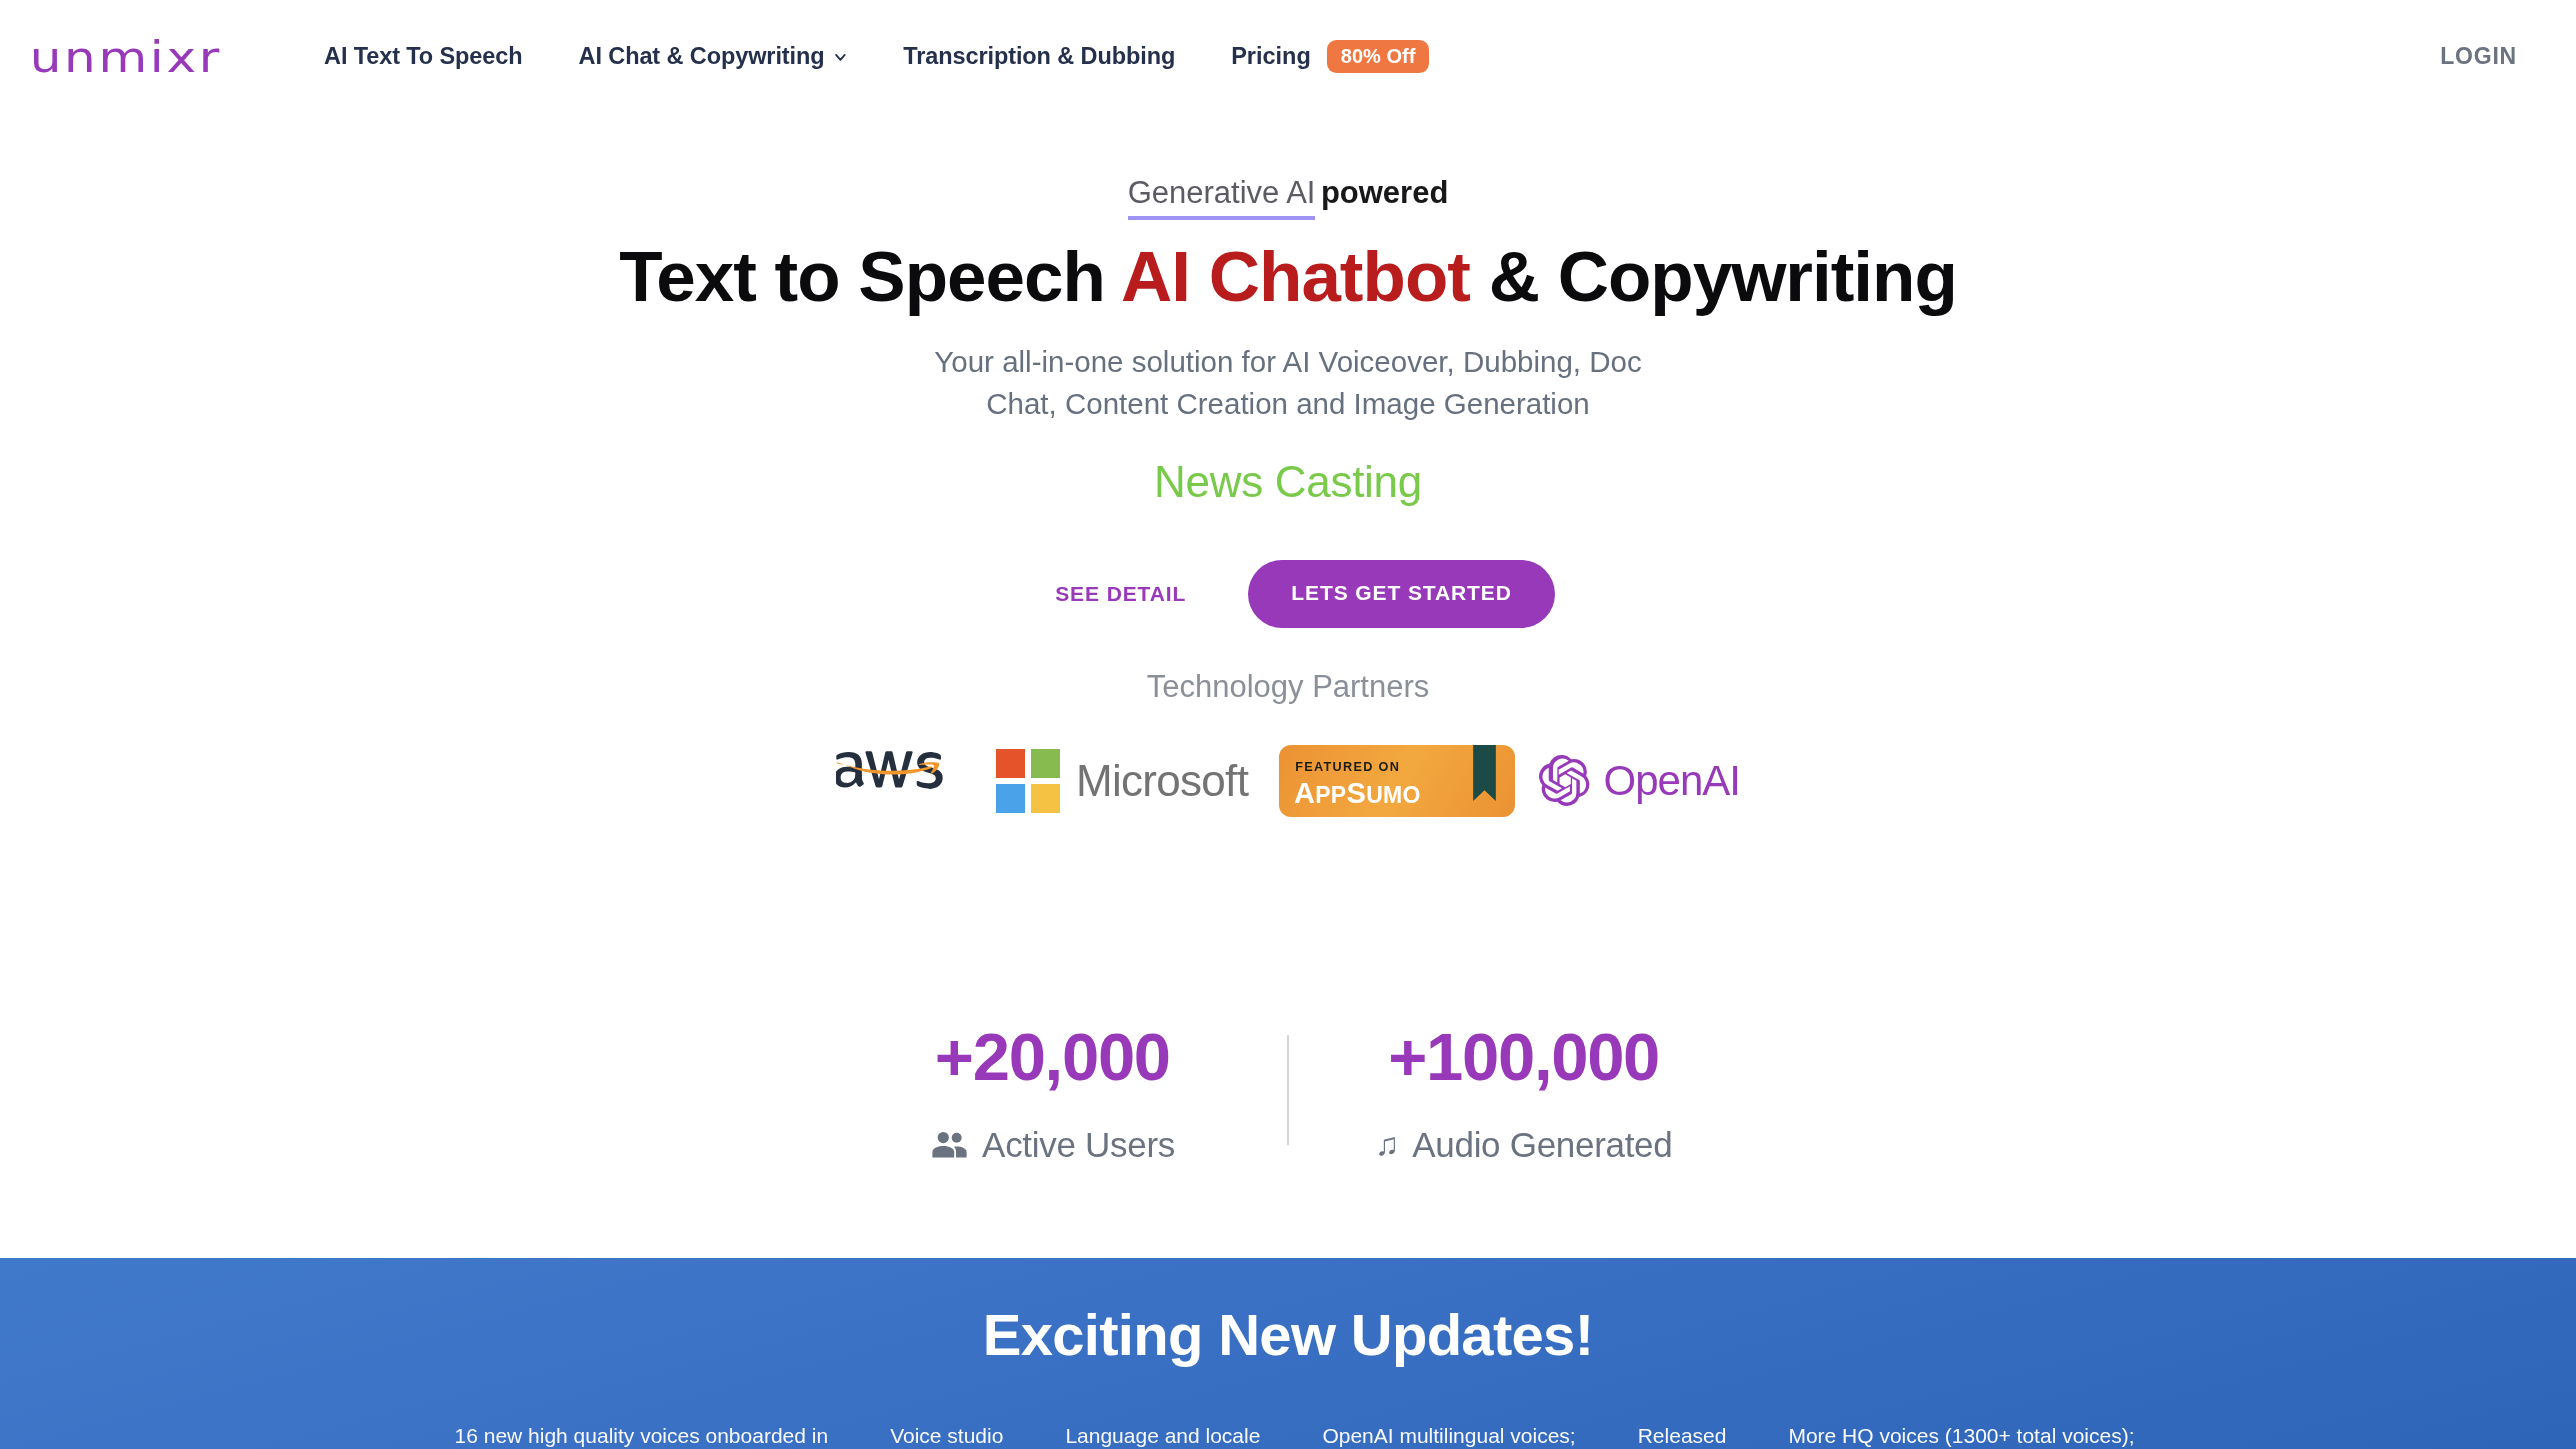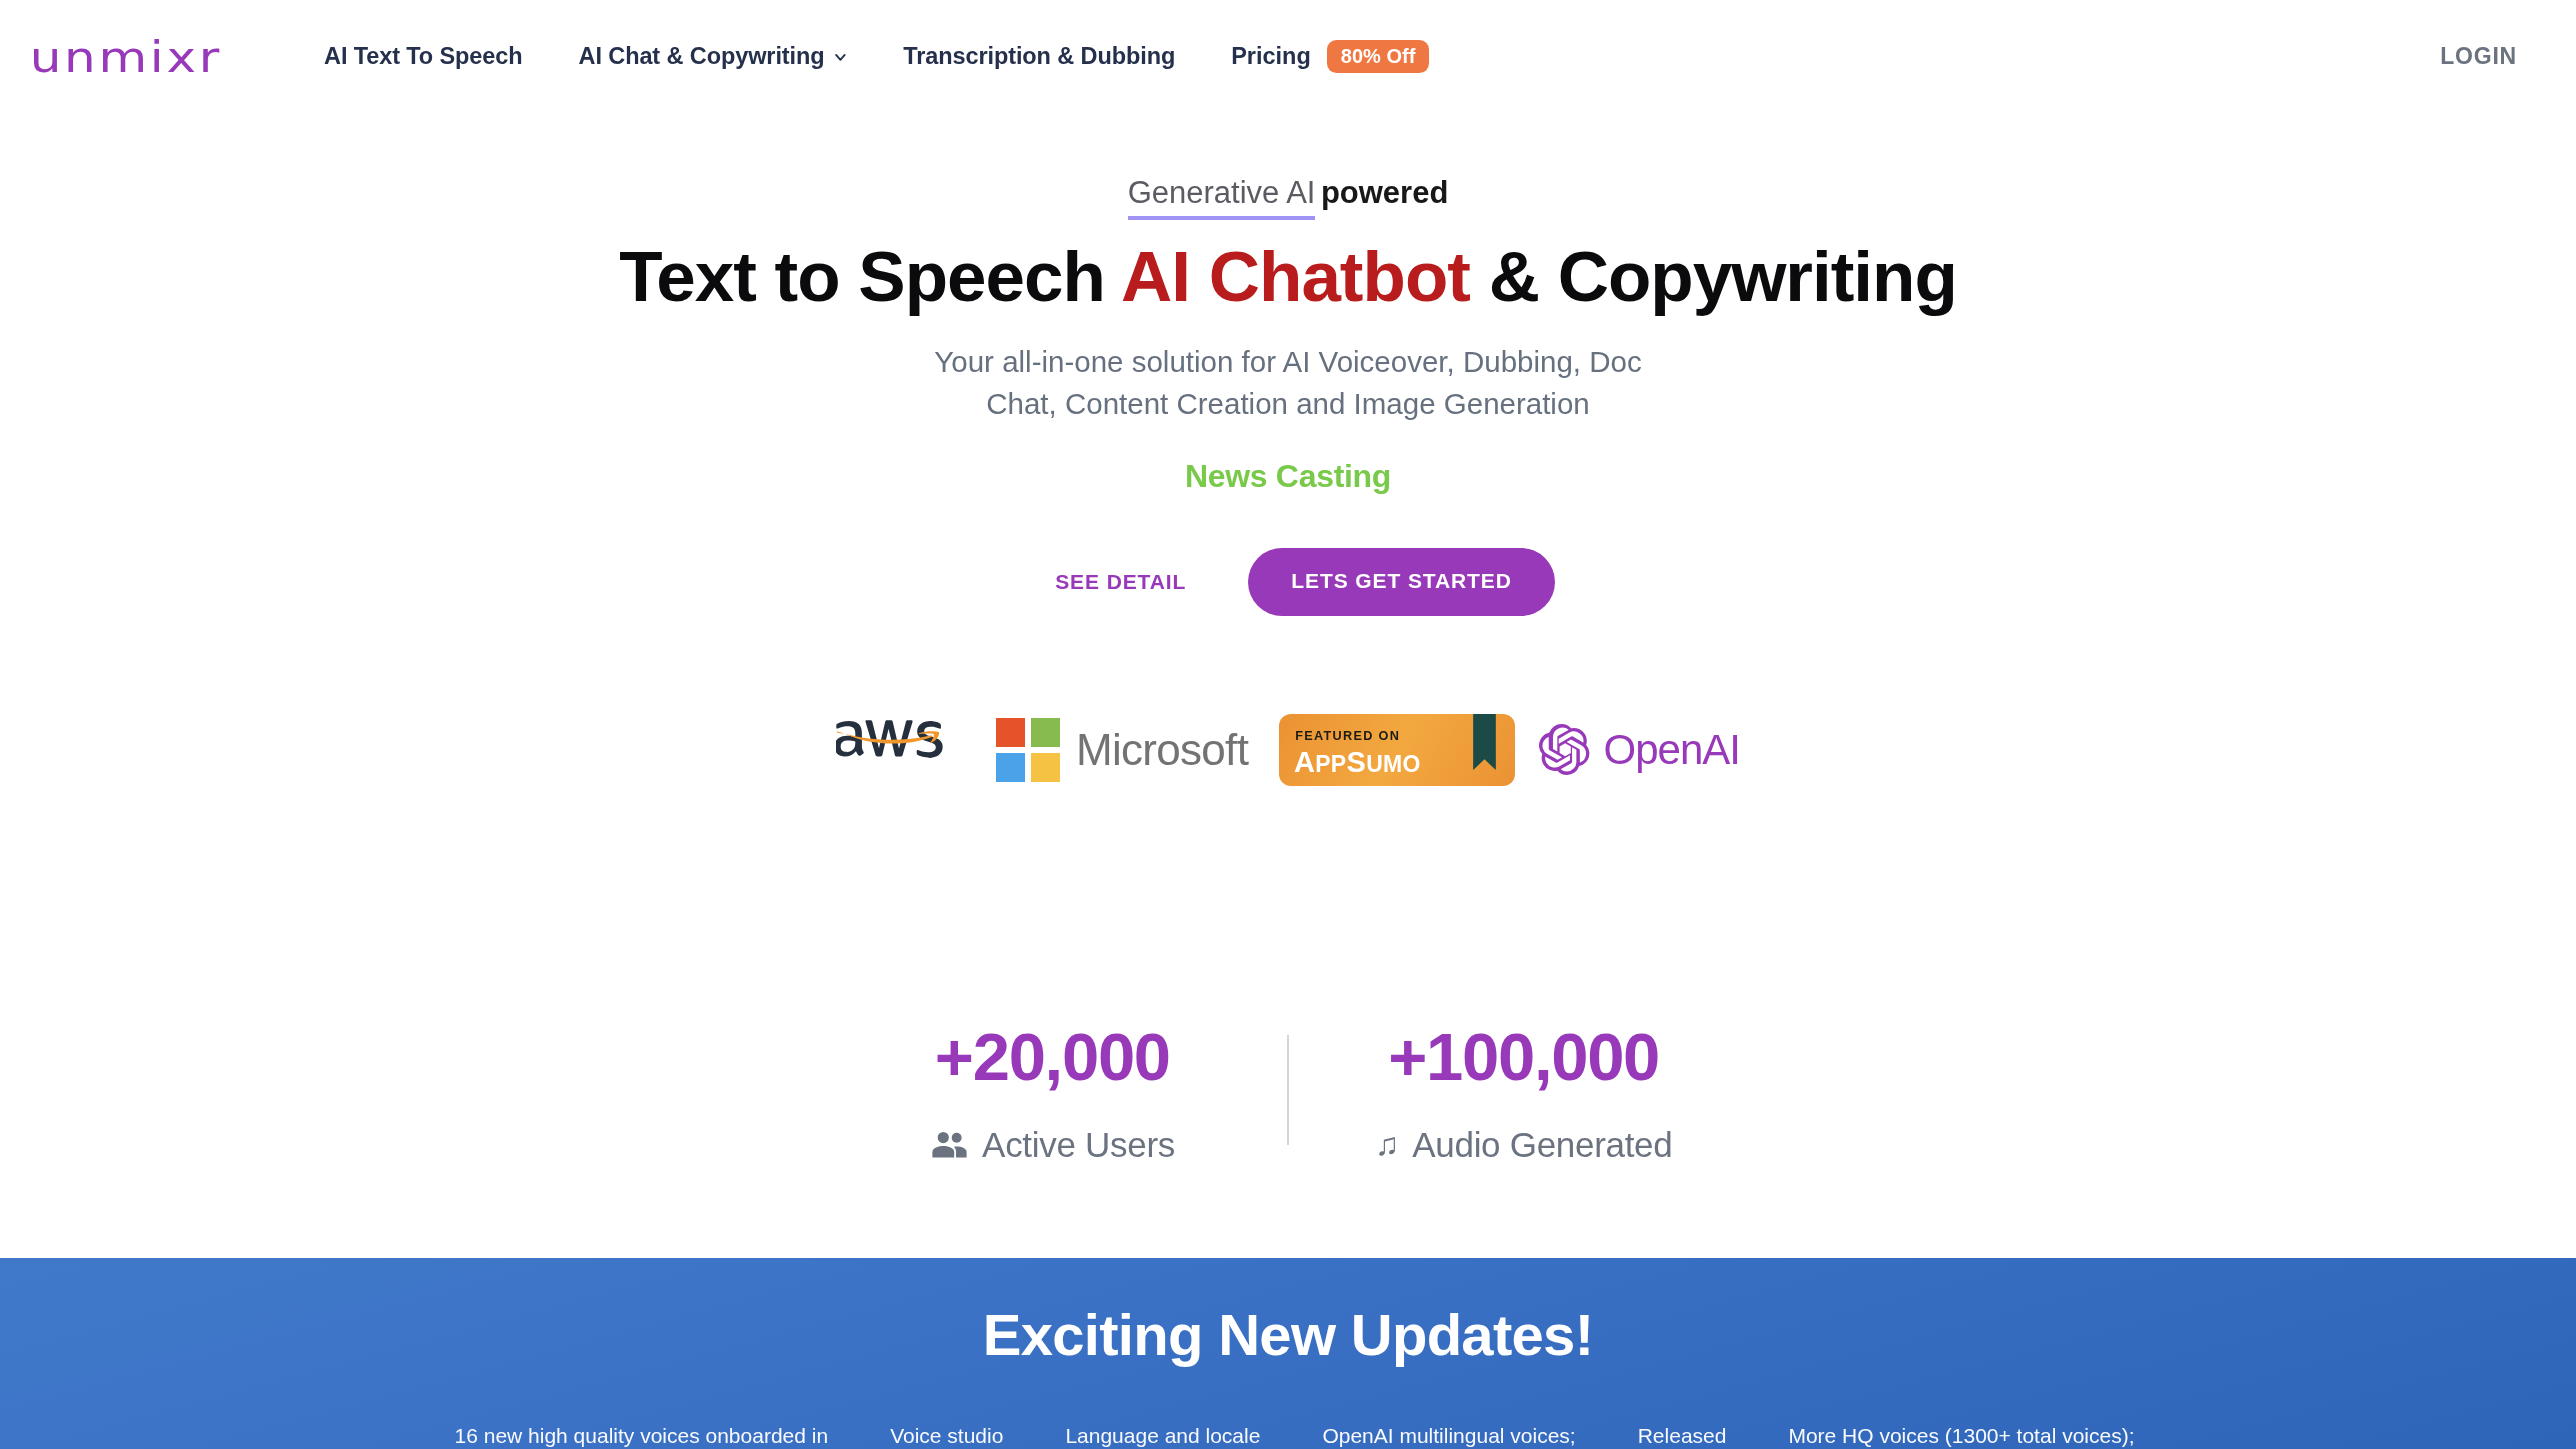--- a/index.html
+++ b/index.html
@@ -104,22 +104,22 @@
   .subtitle {
     margin-top: 25.5px;
     font-size: 29.5px;
     line-height: 1.42;
     color: #66707f;
     font-weight: 400;
   }
 
   .news-casting {
     margin-top: 35px;
-    font-size: 32px;
-    font-weight: 700;
+    font-size: 44px;
+    font-weight: 400;
     color: #79c94a;
     line-height: 1;
     letter-spacing: -0.3px;
   }
 
   .cta-row {
     margin-top: 56px;
     display: flex; align-items: center; justify-content: center;
     gap: 0;
   }
@@ -310,20 +310,21 @@
 
     <div class="news-casting">News Casting</div>
 
     <div class="cta-row">
       <span class="see-detail">SEE DETAIL</span>
       <button class="get-started">LETS GET STARTED</button>
     </div>
   </div>
 
   <div class="partners">
+    <div class="partners-title">Technology Partners</div>
 
     <div class="logo-row">
 
       <div class="aws-logo">
         <svg viewBox="0 0 182 106" xmlns="http://www.w3.org/2000/svg">
           <g fill="#252f3e">
             <path d="M38.6 46.5c0 2 .2 3.6.6 4.8.4 1.1 1 2.4 1.8 3.7.3.4.4.9.4 1.3 0 .6-.3 1.1-1.1 1.7l-3.6 2.4c-.5.3-1 .5-1.5.5-.6 0-1.1-.3-1.7-.8-.8-.8-1.5-1.8-2-2.7-.6-1-1.1-2.1-1.7-3.4-4.4 5.2-10 7.8-16.7 7.8-4.8 0-8.6-1.4-11.4-4.1C-1.1 55-2.5 51.4-2.5 46.9c0-4.8 1.7-8.7 5.1-11.6 3.4-3 7.9-4.4 13.7-4.4 1.9 0 3.9.2 6 .5 2.1.3 4.2.7 6.5 1.2v-4.1c0-4.3-.9-7.3-2.7-9.1-1.8-1.8-4.9-2.6-9.3-2.6-2 0-4 .2-6.1.7-2.1.5-4.2 1.1-6.2 1.9-.9.4-1.6.6-2 .8-.4.1-.7.2-.9.2-.8 0-1.2-.6-1.2-1.8v-2.8c0-.9.1-1.6.4-2 .3-.4.8-.8 1.6-1.2 2-1 4.5-1.9 7.3-2.6 2.8-.7 5.8-1.1 9-1.1 6.9 0 11.9 1.6 15.1 4.7 3.2 3.1 4.8 7.8 4.8 14.1v18.5zM14.6 55.5c1.9 0 3.9-.3 6-1.1 2.1-.7 4-2 5.5-3.8 1-1.1 1.7-2.3 2-3.7.4-1.4.6-3 .6-5v-2.4c-1.7-.4-3.4-.7-5.2-1-1.8-.2-3.6-.4-5.3-.4-3.8 0-6.6.7-8.5 2.3-1.9 1.5-2.8 3.7-2.8 6.5 0 2.7.7 4.7 2.1 6 1.4 1.4 3.4 2 5.9 2h1.7zm47.5 6.4c-1 0-1.7-.2-2.2-.6-.5-.3-.9-1.1-1.2-2.2L44.4 11.4c-.4-1.1-.5-1.9-.5-2.3 0-.9.4-1.4 1.3-1.4h5.6c1.1 0 1.8.2 2.2.6.5.3.8 1.1 1.2 2.2l9.9 39.1L73.3 10.5c.3-1.1.7-1.9 1.1-2.2.5-.4 1.2-.6 2.3-.6h4.6c1.1 0 1.8.2 2.3.6.5.3.9 1.1 1.1 2.2l9.3 39.6 10.2-39.6c.4-1.1.8-1.9 1.2-2.2.5-.4 1.2-.6 2.2-.6h5.3c.9 0 1.4.5 1.4 1.4 0 .3-.1.6-.1.9-.1.4-.2.9-.4 1.5L99.5 59.2c-.4 1.1-.8 1.9-1.3 2.2-.5.4-1.2.6-2.2.6h-5c-1.1 0-1.8-.2-2.3-.6-.5-.4-.9-1.1-1.1-2.3l-9.2-38.4-9.1 38.3c-.3 1.2-.6 1.9-1.1 2.3-.5.4-1.3.6-2.3.6h-5zm76.1 1.5c-3 0-6-.3-8.9-1-2.9-.7-5.2-1.5-6.7-2.3-.9-.5-1.6-1.1-1.8-1.6-.2-.5-.4-1.1-.4-1.6v-2.9c0-1.2.5-1.8 1.3-1.8.3 0 .7.1 1 .2.3.1.8.3 1.4.6 2 .9 4.1 1.6 6.4 2 2.3.5 4.6.7 6.9.7 3.7 0 6.5-.6 8.5-1.9 2-1.3 3-3.2 3-5.6 0-1.6-.5-3-1.6-4.1-1-1.1-3-2.1-5.8-3.1l-8.3-2.6c-4.2-1.3-7.3-3.3-9.2-5.9-1.9-2.5-2.9-5.3-2.9-8.3 0-2.4.5-4.5 1.6-6.4 1-1.8 2.4-3.4 4.2-4.7 1.8-1.3 3.8-2.3 6.2-3 2.4-.7 4.9-1 7.5-1 1.3 0 2.7.1 4 .2 1.4.2 2.6.4 3.9.7 1.2.3 2.3.6 3.4 1 1.1.4 1.9.8 2.5 1.2.8.5 1.4 1 1.7 1.5.4.5.5 1.2.5 2.1v2.7c0 1.2-.5 1.9-1.3 1.9-.5 0-1.2-.2-2.2-.7-3.3-1.5-7-2.3-11.1-2.3-3.3 0-5.9.5-7.7 1.6-1.8 1.1-2.7 2.8-2.7 5.2 0 1.6.6 3 1.7 4.1 1.2 1.1 3.3 2.2 6.3 3.2l8.1 2.6c4.1 1.3 7.1 3.2 8.9 5.6 1.8 2.4 2.6 5.2 2.6 8.2 0 2.4-.5 4.6-1.5 6.6-1 2-2.4 3.7-4.2 5.1-1.8 1.4-4 2.5-6.6 3.2-2.6.9-5.4 1.3-8.4 1.3z"></path>
           </g>
           <g fill="#f0962b">
             <path d="M3 84c21.6 13.1 47.6 21 72.6 21 16.2 0 34.1-3.4 50.5-10.3 2.5-1.1 4.5 1.6 2.1 3.4-14 10.4-34.4 15.9-51.9 15.9-24.5 0-46.6-9.1-63.3-24.2C1.6 88.4 2 85.3 3 84z" transform="translate(-2,-28) scale(1.13,0.62)"></path>

